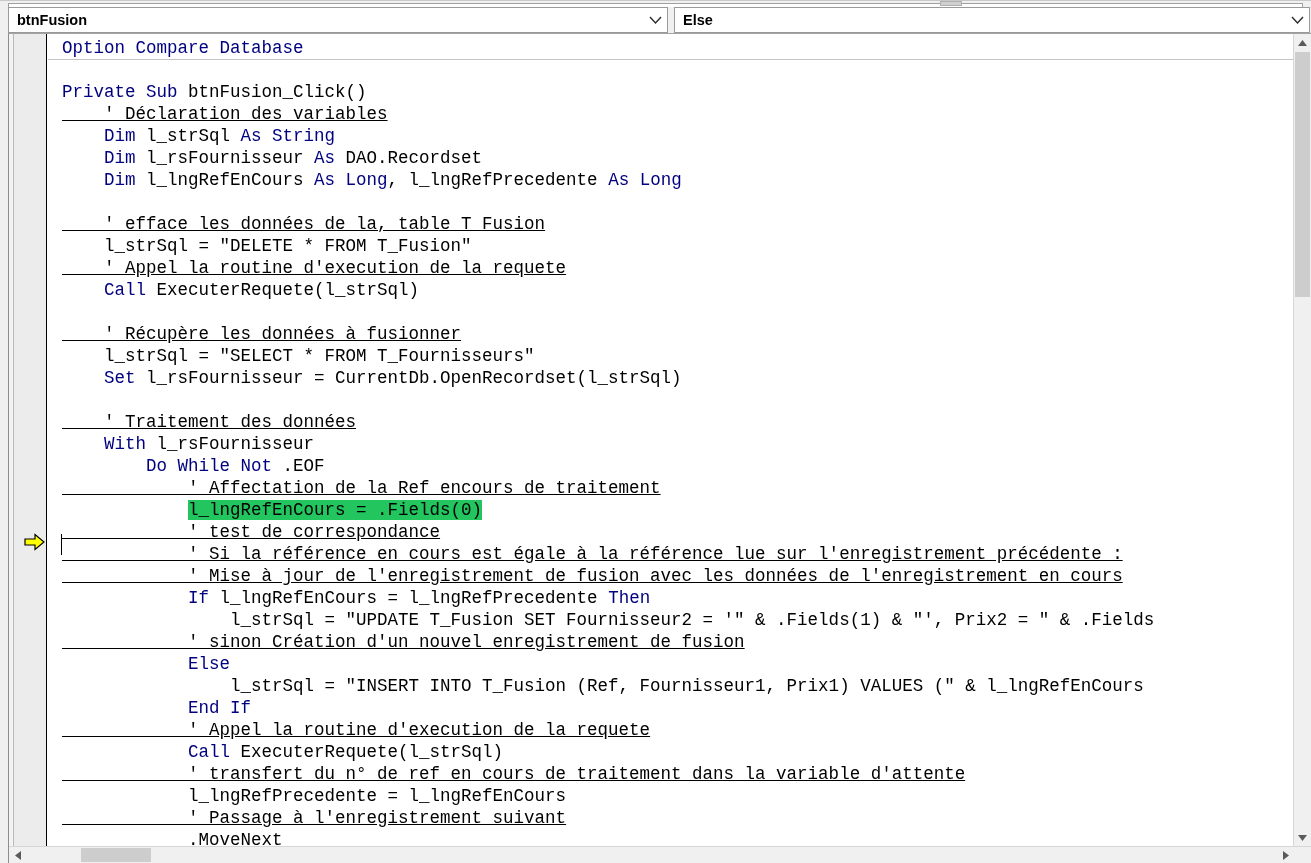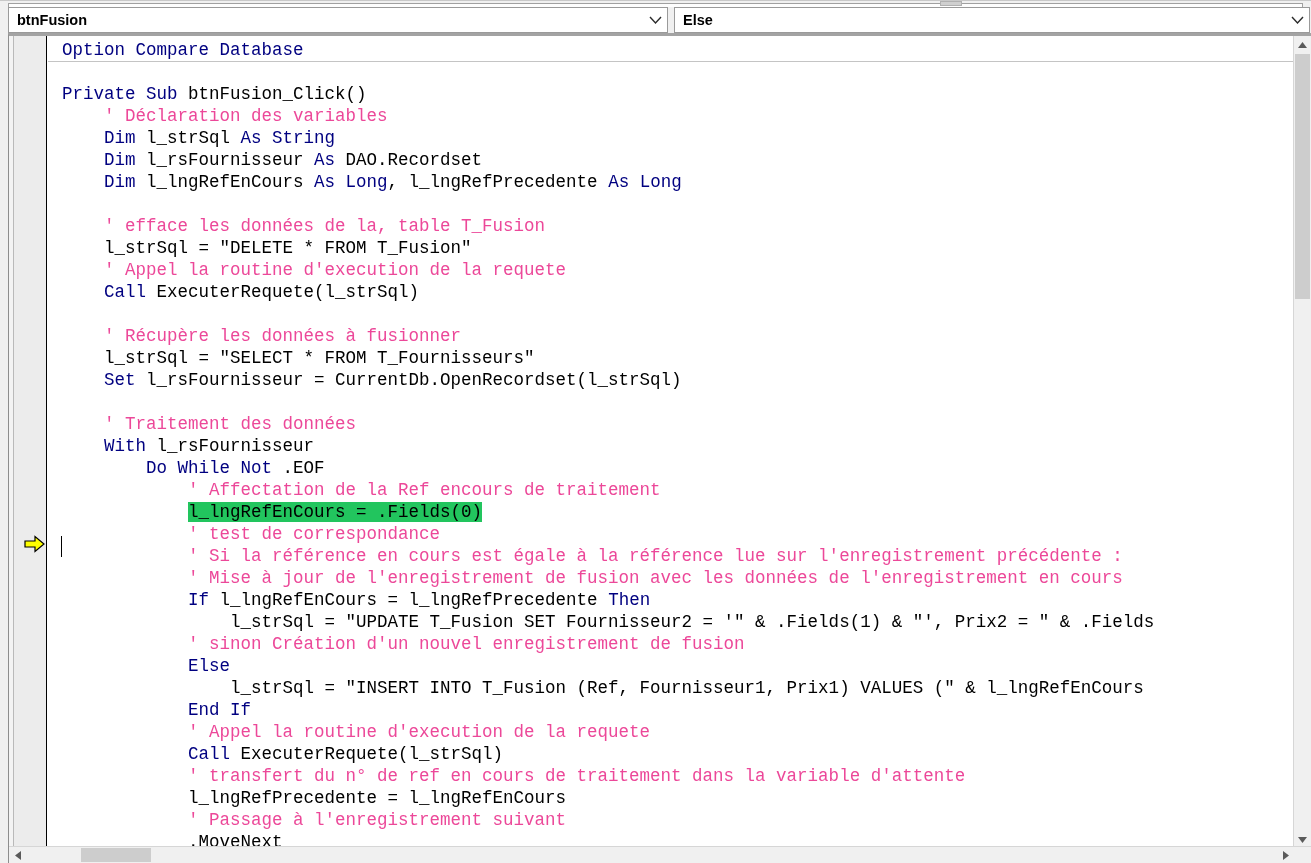--- a/index.html
+++ b/index.html
@@ -95,21 +95,21 @@
 
   
   .code-pane {
     position: absolute;
     left: 8px;
     top: 33px;
     width: 1303px;
     height: 830px;
     background: #ffffff;
     border-left: 1px solid #8d8d8d;
-    border-top: 3px solid #a3a3a3;
+    border-top: 1px solid #a3a3a3;
     box-sizing: border-box;
     overflow: hidden;
   }
 
   
   .gutter {
     position: absolute;
     left: 0; top: 0;
     width: 38px;
     height: 830px;
@@ -165,21 +165,21 @@
     line-height: 22px;
     white-space: pre;
     color: #000000;
     letter-spacing: 0px;
   }
   .code .ln {
     display: block;
     height: 22px;
   }
   .kw  { color: #000080; }
-  .cm  { color: #ec4899; }
+  .cm  { color: #000000; text-decoration: underline; }
   .tx  { color: #000000; }
   .hl  { background: #22c55e; }
 
   
   .opt-sep {
     position: absolute;
     left: 39px;
     top: 25px;
     width: 1253px;
     height: 1px;

